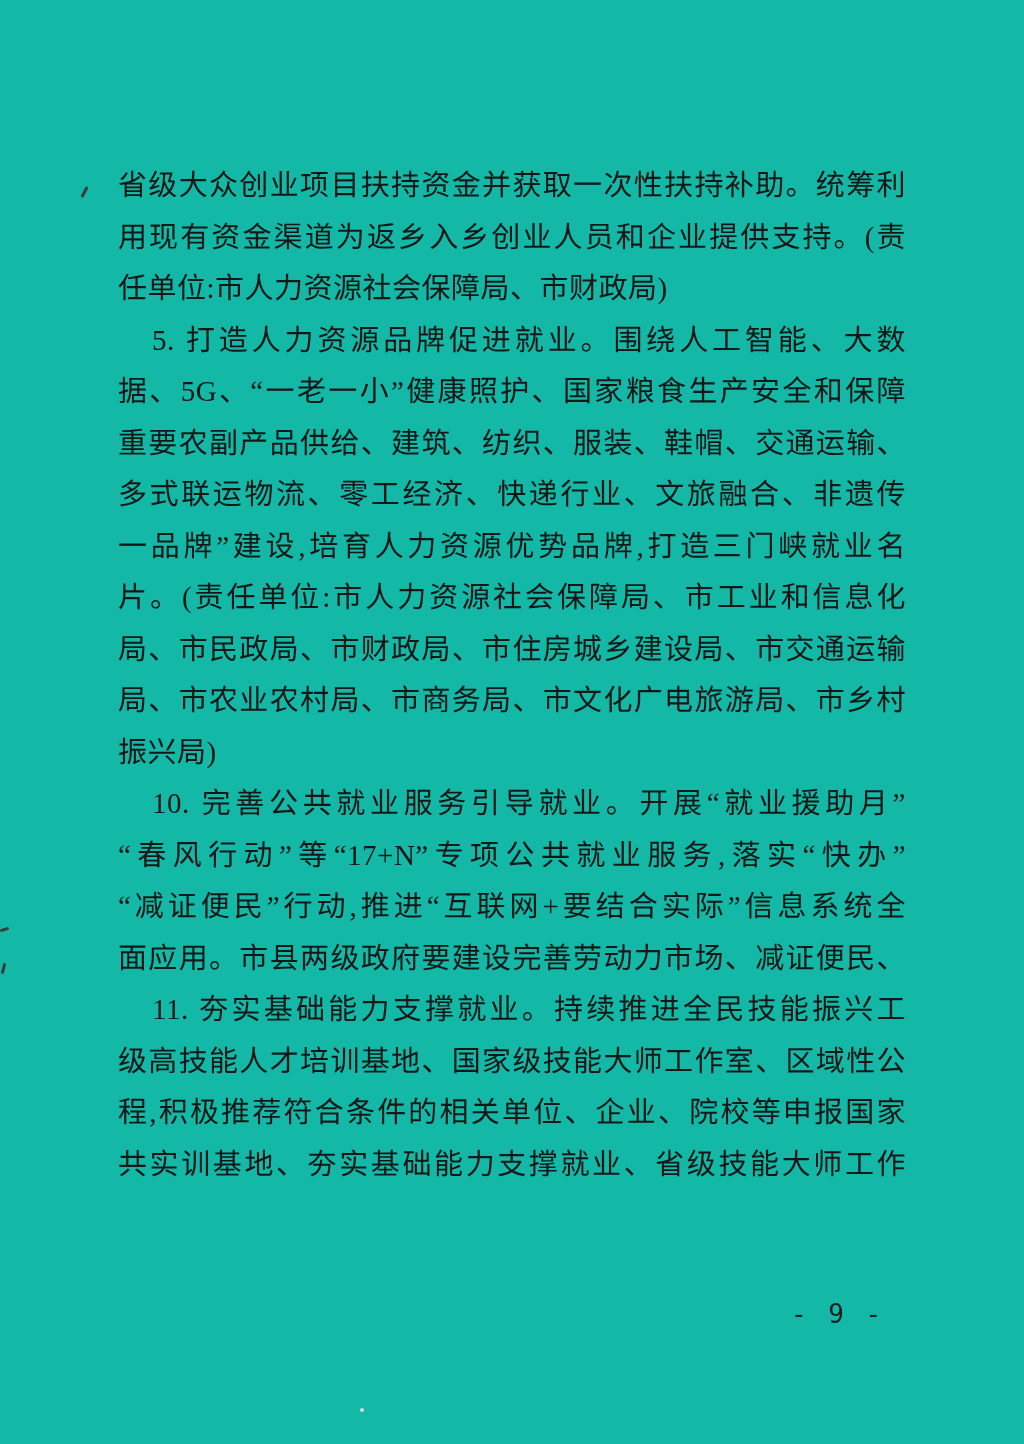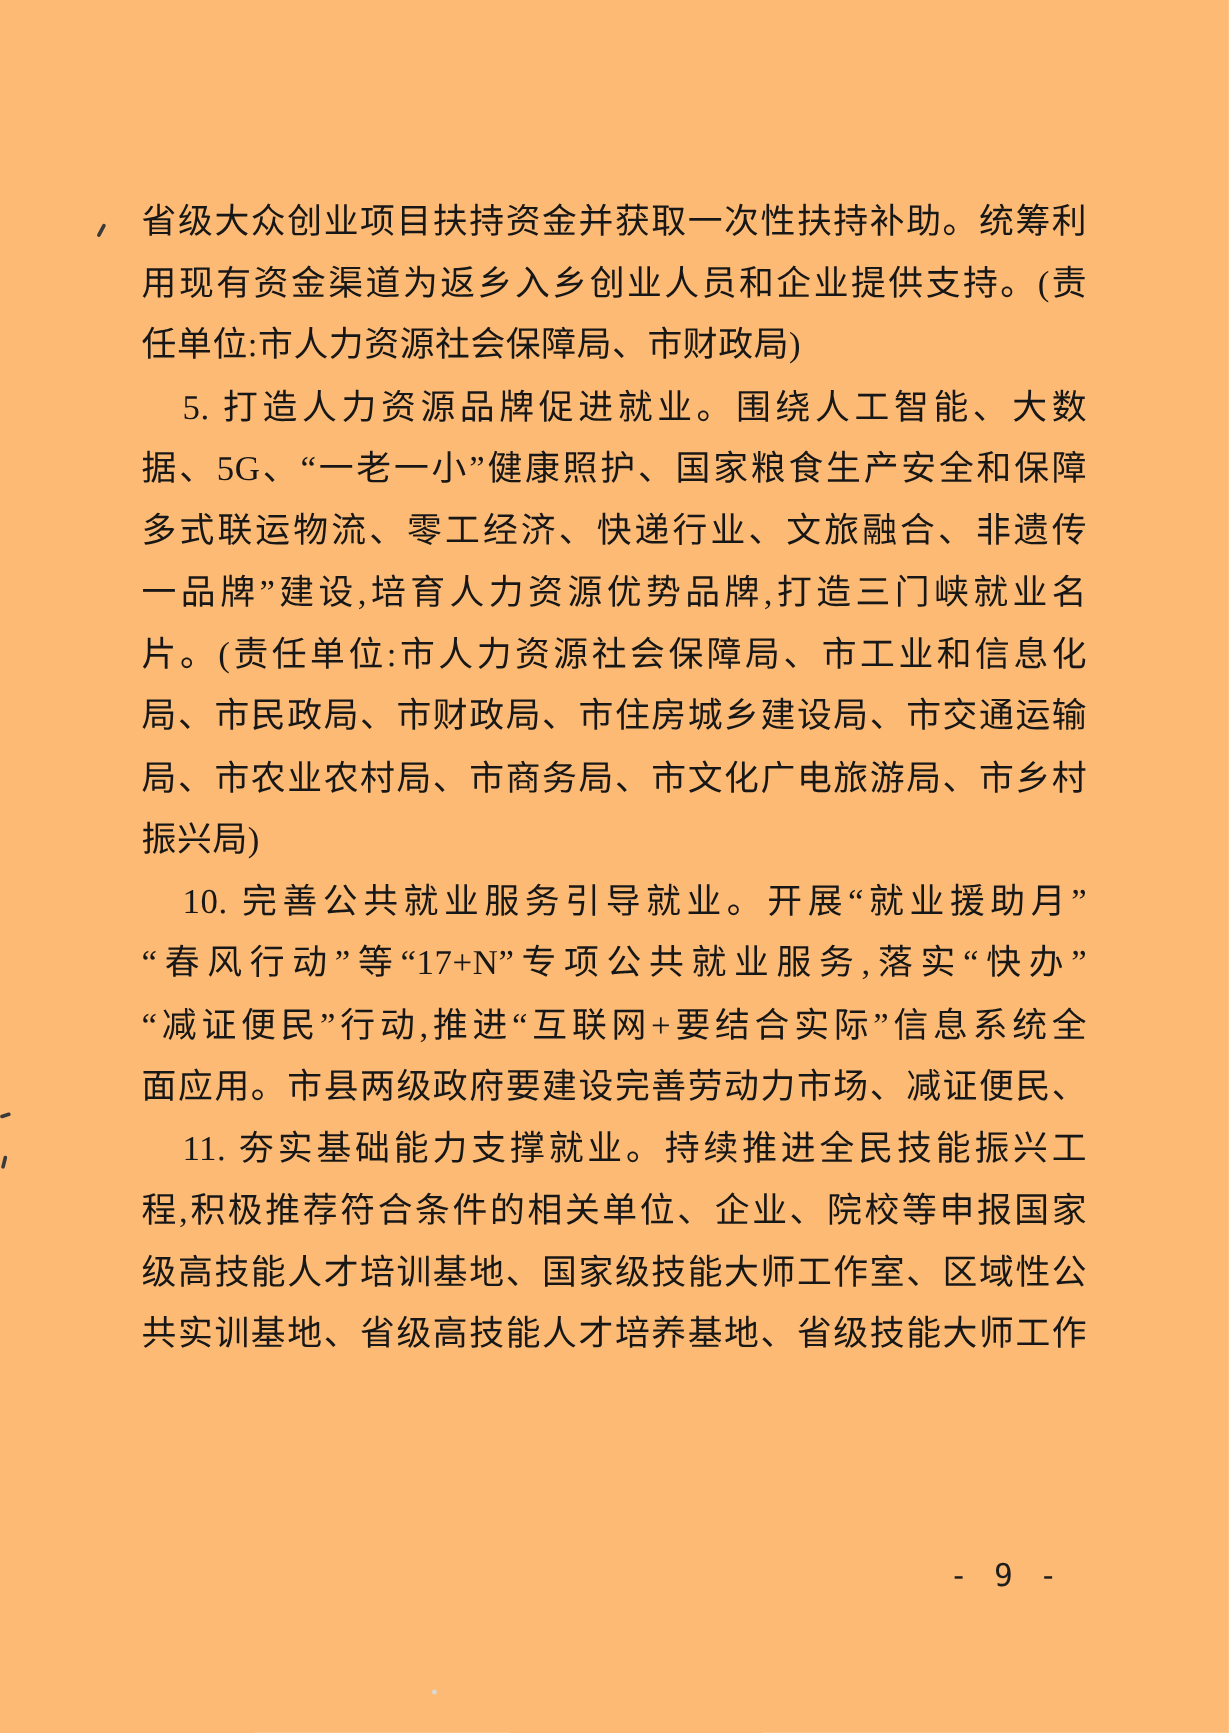--- a/index.html
+++ b/index.html
@@ -10,21 +10,21 @@
     width: 1024px;
     height: 1444px;
     position: relative;
     background: #ffffff;
     font-family: "Liberation Serif", "DejaVu Serif", serif;
     overflow: hidden;
   }
   .page {
     position: absolute;
     inset: 0;
-    background: #fdba74;
+    background: #14b8a6;
   }
   .doc-body {
     position: absolute;
     left: 118px;
     top: 160px;
     width: 788px;
     color: #171717;
     font-size: 29px;
   }
   .para {
@@ -95,35 +95,36 @@
 
   <div class="doc-body">
       <div class="para">
         <div class="line">省级大众创业项目扶持资金并获取一次性扶持补助。统筹利</div>
         <div class="line">用现有资金渠道为返乡入乡创业人员和企业提供支持。(责</div>
         <div class="line short">任单位:市人力资源社会保障局、市财政局)</div>
       </div>
       <div class="para">
         <div class="line indent">5. 打造人力资源品牌促进就业。围绕人工智能、大数</div>
         <div class="line">据、5G、“一老一小”健康照护、国家粮食生产安全和保障</div>
+        <div class="line">重要农副产品供给、建筑、纺织、服装、鞋帽、交通运输、</div>
         <div class="line">多式联运物流、零工经济、快递行业、文旅融合、非遗传</div>
         <div class="line">一品牌”建设,培育人力资源优势品牌,打造三门峡就业名</div>
         <div class="line">片。(责任单位:市人力资源社会保障局、市工业和信息化</div>
         <div class="line">局、市民政局、市财政局、市住房城乡建设局、市交通运输</div>
         <div class="line">局、市农业农村局、市商务局、市文化广电旅游局、市乡村</div>
         <div class="line short">振兴局)</div>
       </div>
       <div class="para">
         <div class="line indent">10. 完善公共就业服务引导就业。开展“就业援助月”</div>
         <div class="line">“春风行动”等“17+N”专项公共就业服务,落实“快办”</div>
         <div class="line">“减证便民”行动,推进“互联网+要结合实际”信息系统全</div>
         <div class="line">面应用。市县两级政府要建设完善劳动力市场、减证便民、</div>
       </div>
       <div class="para">
         <div class="line indent">11. 夯实基础能力支撑就业。持续推进全民技能振兴工</div>
+        <div class="line">级高技能人才培训基地、国家级技能大师工作室、区域性公</div>
         <div class="line">程,积极推荐符合条件的相关单位、企业、院校等申报国家</div>
-        <div class="line">级高技能人才培训基地、国家级技能大师工作室、区域性公</div>
-        <div class="line">共实训基地、省级高技能人才培养基地、省级技能大师工作</div>
+        <div class="line">共实训基地、夯实基础能力支撑就业、省级技能大师工作</div>
       </div>
     </div>
 
   <div class="page-number">- 9 -</div>
 </div>
 
 </body></html>

